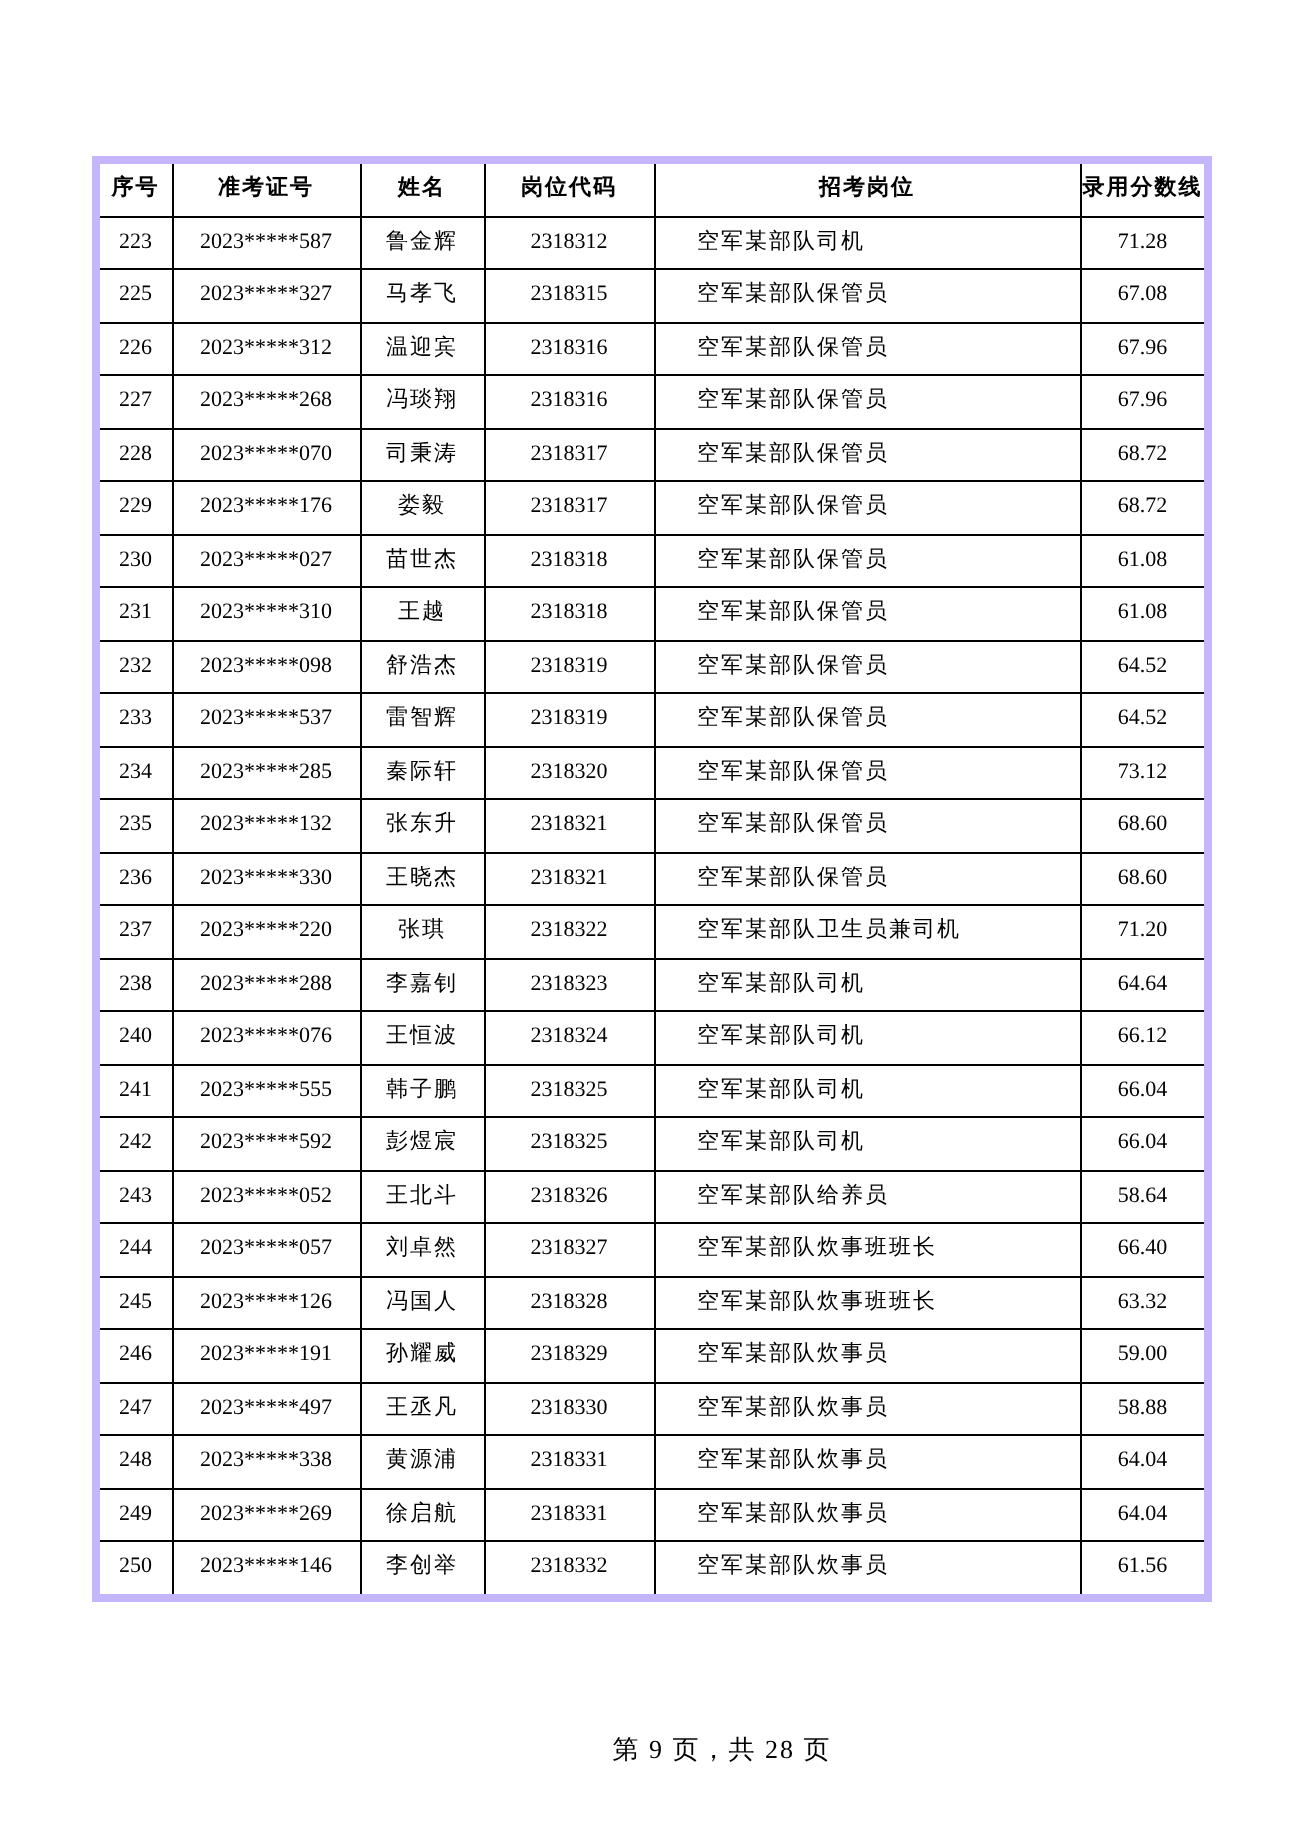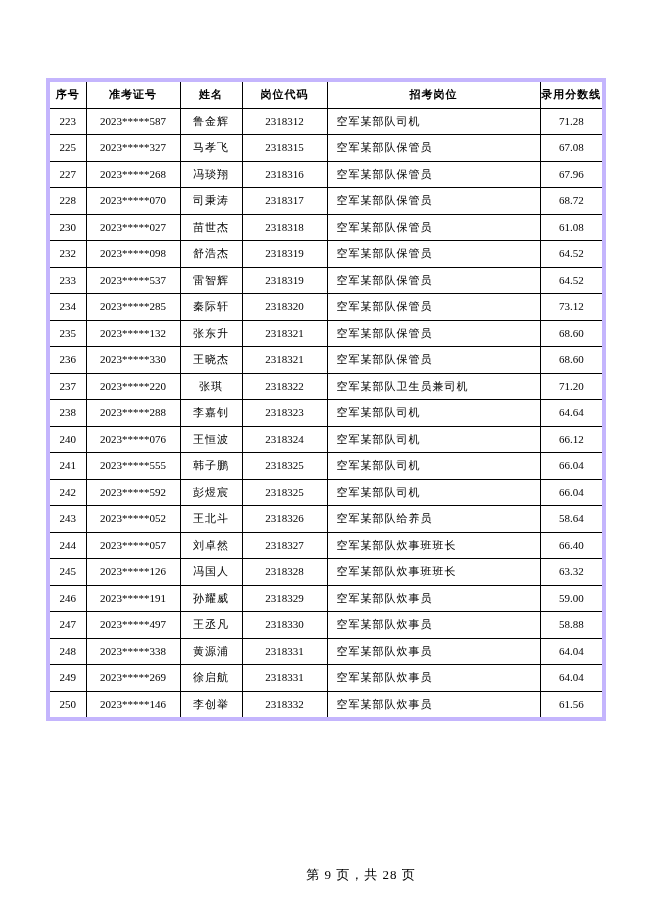--- a/index.html
+++ b/index.html
@@ -32,21 +32,21 @@
     overflow: hidden;
     white-space: nowrap;
   }
   .doc-table th {
     font-weight: bold;
     letter-spacing: 1px;
   }
   .doc-table td.cjk { letter-spacing: 1px; }
   .doc-table td.left {
     text-align: left;
-    padding-left: 9px;
+    padding-left: 21px;
   }
   .page-footer {
     position: absolute;
     top: 866px;
     left: 0;
     width: 100%;
     text-align: center;
     font-size: 13px;
     letter-spacing: 1px;
     margin-left: 36px;
@@ -85,39 +85,63 @@
       </tr>
       <tr>
         <td>225</td>
         <td>2023*****327</td>
         <td class="cjk">马孝飞</td>
         <td>2318315</td>
         <td class="left cjk">空军某部队保管员</td>
         <td>67.08</td>
       </tr>
       <tr>
+        <td>226</td>
+        <td>2023*****312</td>
+        <td class="cjk">温迎宾</td>
+        <td>2318316</td>
+        <td class="left cjk">空军某部队保管员</td>
+        <td>67.96</td>
+      </tr>
+      <tr>
         <td>227</td>
         <td>2023*****268</td>
         <td class="cjk">冯琰翔</td>
         <td>2318316</td>
         <td class="left cjk">空军某部队保管员</td>
         <td>67.96</td>
       </tr>
       <tr>
         <td>228</td>
         <td>2023*****070</td>
         <td class="cjk">司秉涛</td>
         <td>2318317</td>
         <td class="left cjk">空军某部队保管员</td>
         <td>68.72</td>
       </tr>
       <tr>
+        <td>229</td>
+        <td>2023*****176</td>
+        <td class="cjk">娄毅</td>
+        <td>2318317</td>
+        <td class="left cjk">空军某部队保管员</td>
+        <td>68.72</td>
+      </tr>
+      <tr>
         <td>230</td>
         <td>2023*****027</td>
         <td class="cjk">苗世杰</td>
+        <td>2318318</td>
+        <td class="left cjk">空军某部队保管员</td>
+        <td>61.08</td>
+      </tr>
+      <tr>
+        <td>231</td>
+        <td>2023*****310</td>
+        <td class="cjk">王越</td>
         <td>2318318</td>
         <td class="left cjk">空军某部队保管员</td>
         <td>61.08</td>
       </tr>
       <tr>
         <td>232</td>
         <td>2023*****098</td>
         <td class="cjk">舒浩杰</td>
         <td>2318319</td>
         <td class="left cjk">空军某部队保管员</td>

